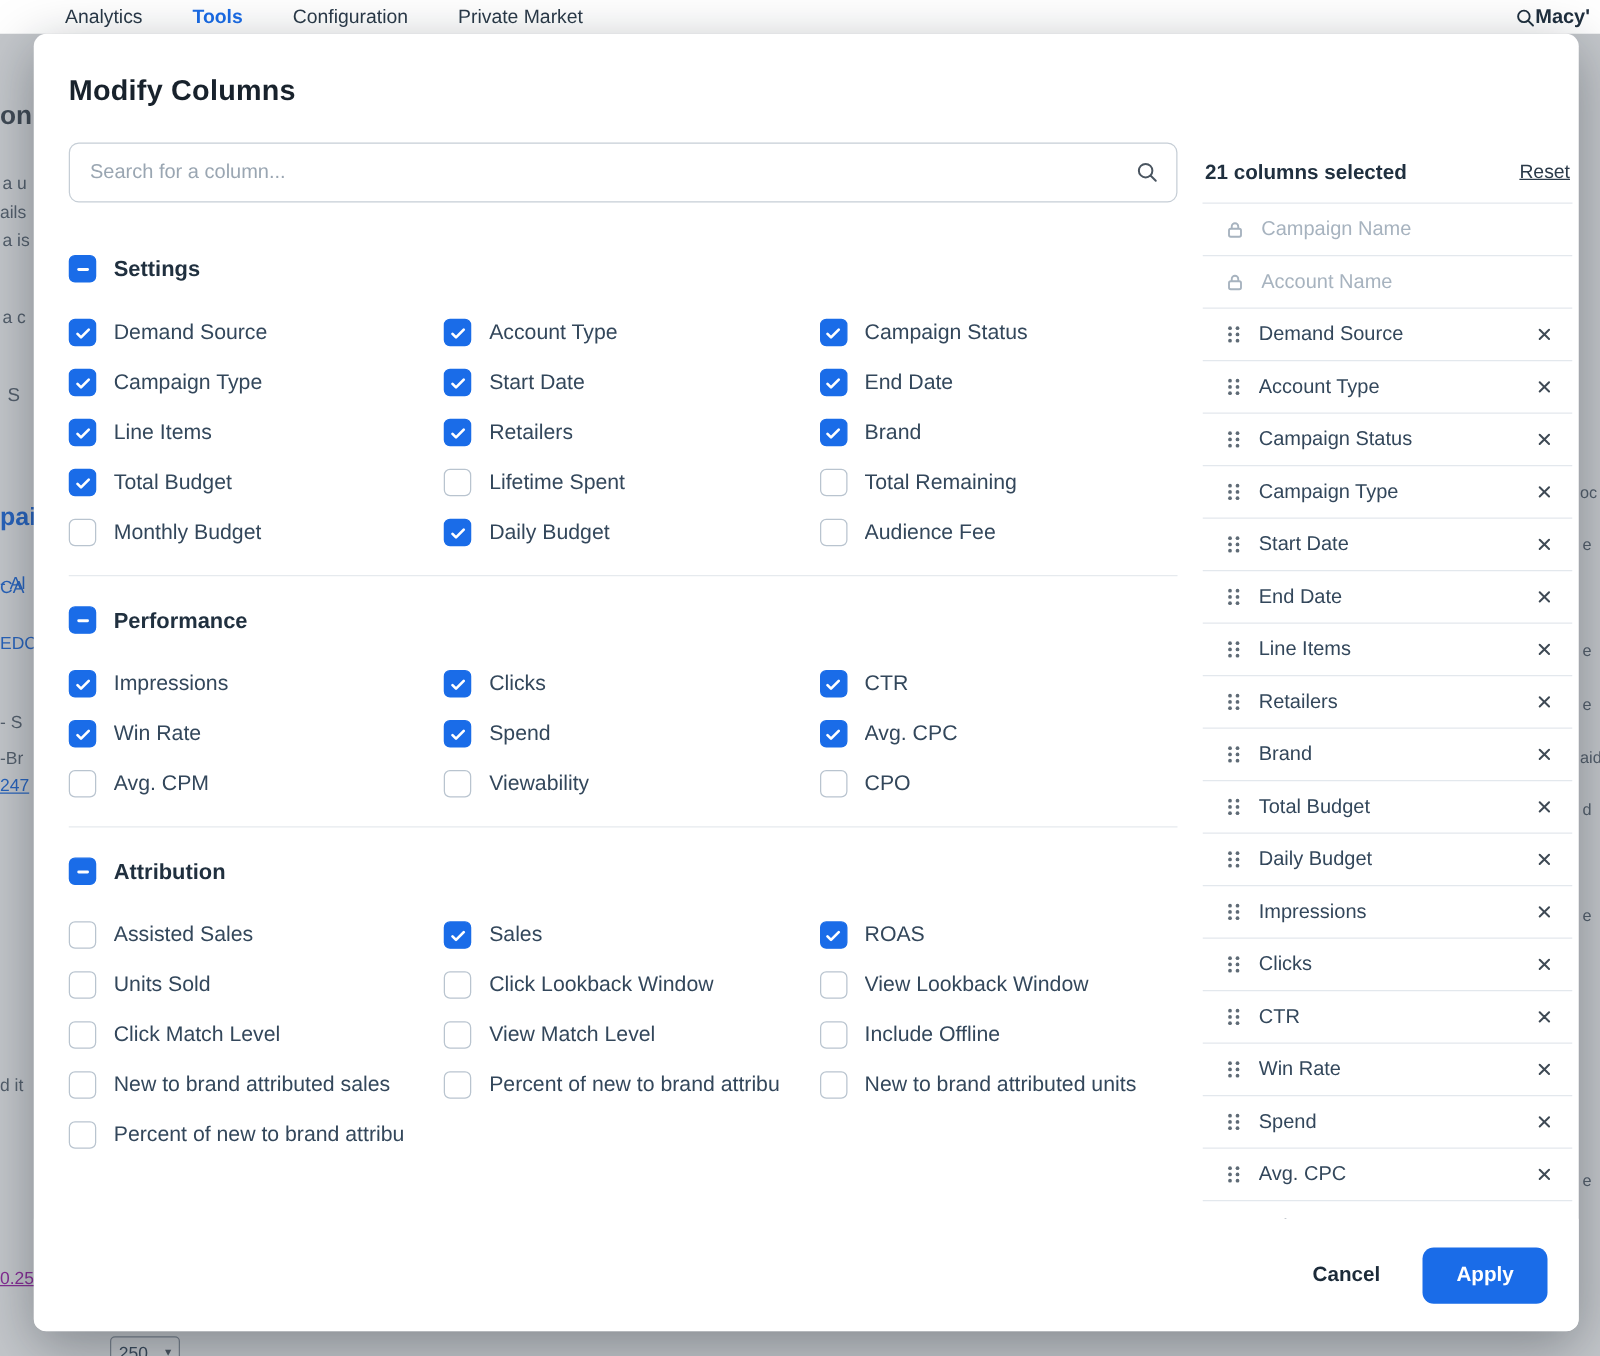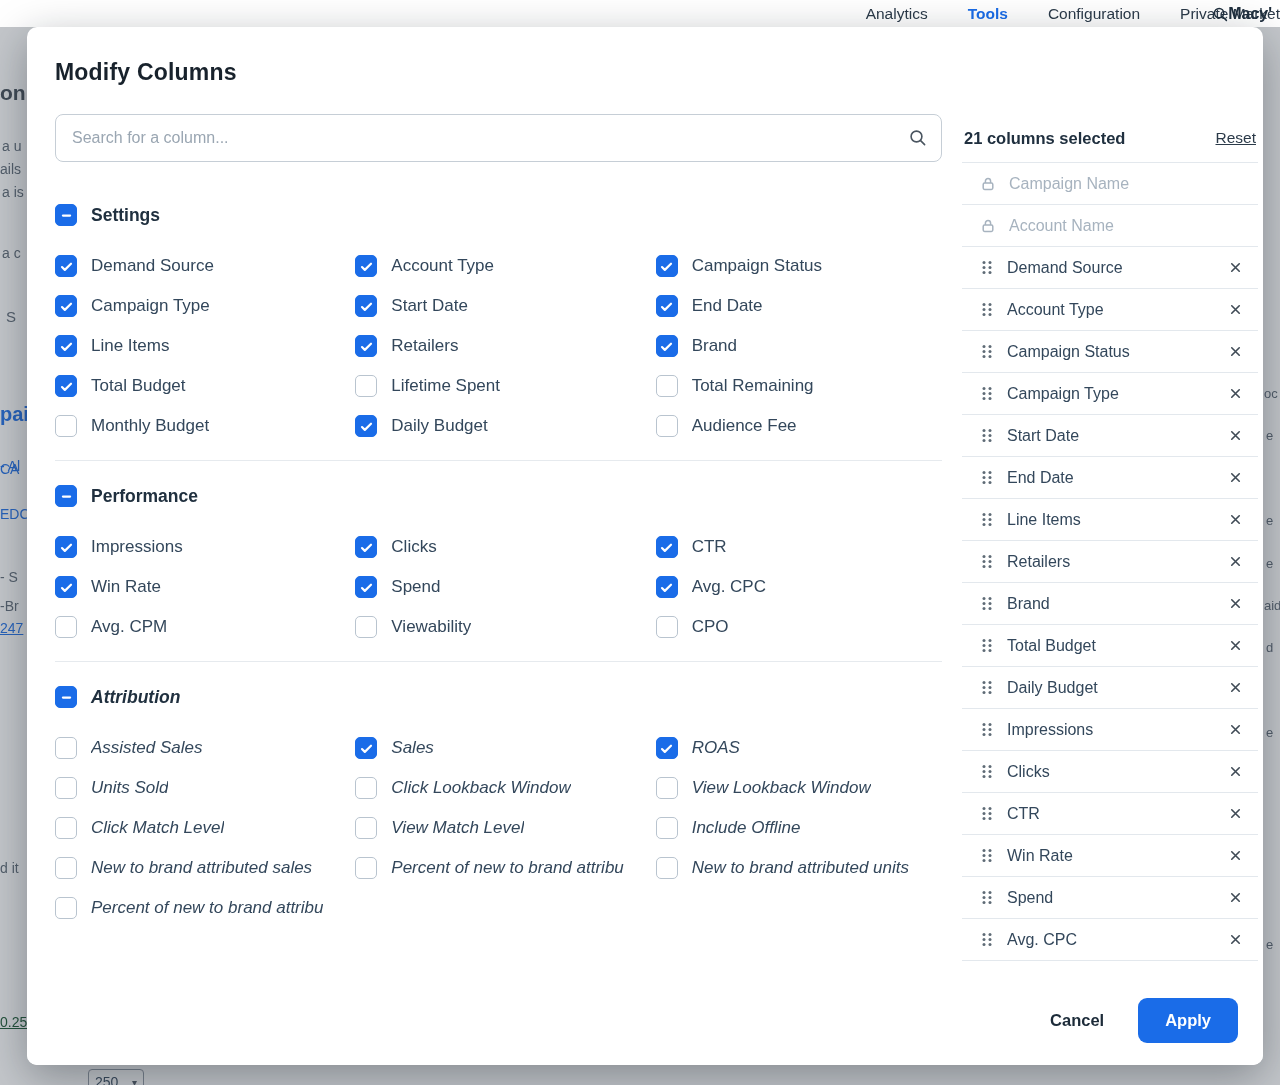--- a/index.html
+++ b/index.html
@@ -4,21 +4,21 @@
 <style>
   * { margin:0; padding:0; box-sizing:border-box; }
   html,body { width:1280px; height:1085px; overflow:hidden; background:#fff;
     font-family:"Liberation Sans", sans-serif; }
   .stage { position:relative; width:1280px; height:1085px; overflow:hidden; }
 
   
   .bg-page { position:absolute; inset:0; background:#ffffff; }
   .topnav { position:absolute; top:0; left:0; right:0; height:27px; background:#fff;
     display:flex; align-items:center; gap:40px; padding-left:52px; font-size:15.5px;
-    color:#2b3a49; z-index:5;justify-content:flex-end; }
+    color:#2b3a49; z-index:5; }
   .nav-item { cursor:pointer; white-space:nowrap; }
   .nav-item.active { color:#1a6ce8; font-weight:700; }
   .nav-right { position:absolute; right:8px; top:0; height:27px; display:flex;
     align-items:center; }
   .nav-right .acct { font-weight:700; color:#20303f; font-size:16px; white-space:nowrap; }
   .nav-search-icon svg { width:16px; height:16px; display:block; }
 
   .fragments { position:absolute; inset:0; z-index:1; }
   .frag { position:absolute; white-space:nowrap; line-height:1; }
   .frag.u { text-decoration:underline; }
@@ -46,21 +46,21 @@
   .searchbox { position:relative; width:100%; }
   .searchbox input { width:100%; height:48px; border:1px solid #c6ced6; border-radius:8px;
     padding:0 61px 0 16px; font-size:16px; color:#33475b; outline:none;
     font-family:"Liberation Sans", sans-serif; }
   .searchbox input::placeholder { color:#9aa6b2; }
   .searchbox .sicon { position:absolute; right:15px; top:15px; width:18px; height:18px; }
   .searchbox .sicon svg { width:18px; height:18px; display:block; }
 
   .section { margin-top:40px; padding-bottom:14px; border-bottom:1px solid #e6eaee; }
   .section + .section { margin-top:22px; }
-  .section:last-child { border-bottom:none;font-style:italic; }
+  .section:last-child { border-bottom:none; }
   .section-header { display:flex; align-items:center; gap:14px; height:26px; }
   .section-title { font-size:17.5px; font-weight:700; color:#20303f; }
   .items-grid { margin-top:18px; display:grid; grid-template-columns:repeat(3,1fr);
     grid-auto-rows:40px; column-gap:14px; }
   .cb-item { display:flex; align-items:center; gap:14px; cursor:pointer; min-width:0; }
   .cb-item .lbl { font-size:17px; color:#33475b; white-space:nowrap; overflow:hidden; }
 
   .cb { width:22px; height:22px; border-radius:5px; flex:none; display:flex;
     align-items:center; justify-content:center; border:1.5px solid #b9c4cf; background:#fff; }
   .cb.checked, .cb.indet { background:#1a6ce8; border-color:#1a6ce8; }
@@ -107,21 +107,21 @@
         <span class="frag" style="left: 2px; top: 246px; font-size: 14px; color: rgb(90, 102, 115);">a c</span>
         <span class="frag" style="left: 6px; top: 309px; font-size: 15px; color: rgb(90, 102, 115);">S</span>
         <span class="frag b" style="left: 0px; top: 404px; font-size: 20px; color: rgb(26, 108, 232);">pai</span>
         <span class="frag" style="left: 0px; top: 459px; font-size: 14px; color: rgb(26, 108, 232); text-align: right;">- Al</span>
         <span class="frag" style="left: 0px; top: 462px; font-size: 14px; color: rgb(26, 108, 232);">CA</span>
         <span class="frag" style="left: 0px; top: 507px; font-size: 14px; color: rgb(26, 108, 232);">EDC</span>
         <span class="frag" style="left: 0px; top: 570px; font-size: 14px; color: rgb(90, 102, 115);">- S</span>
         <span class="frag" style="left: 0px; top: 599px; font-size: 14px; color: rgb(90, 102, 115);">-Br</span>
         <span class="frag u" style="left: 0px; top: 621px; font-size: 14px; color: rgb(26, 108, 232);">247</span>
         <span class="frag" style="left: 0px; top: 861px; font-size: 14px; color: rgb(90, 102, 115);">d it</span>
-        <span class="frag u" style="left: 0px; top: 1015px; font-size: 14px; color: #14532d;">0.25</span>
+        <span class="frag u" style="left: 0px; top: 1015px; font-size: 14px; color: #a21caf;">0.25</span>
         <span class="frag" style="left: 1264px; top: 387px; font-size: 13px; color: rgb(90, 102, 115);">oc</span>
         <span class="frag" style="left: 1266px; top: 429px; font-size: 13px; color: rgb(90, 102, 115);">e</span>
         <span class="frag" style="left: 1266px; top: 514px; font-size: 13px; color: rgb(90, 102, 115);">e</span>
         <span class="frag" style="left: 1266px; top: 557px; font-size: 13px; color: rgb(90, 102, 115);">e</span>
         <span class="frag" style="left: 1264px; top: 599px; font-size: 13px; color: rgb(90, 102, 115);">aid</span>
         <span class="frag" style="left: 1266px; top: 641px; font-size: 13px; color: rgb(90, 102, 115);">d</span>
         <span class="frag" style="left: 1266px; top: 726px; font-size: 13px; color: rgb(90, 102, 115);">e</span>
         <span class="frag" style="left: 1266px; top: 938px; font-size: 13px; color: rgb(90, 102, 115);">e</span>
       </div>
     <div class="rows-select">

